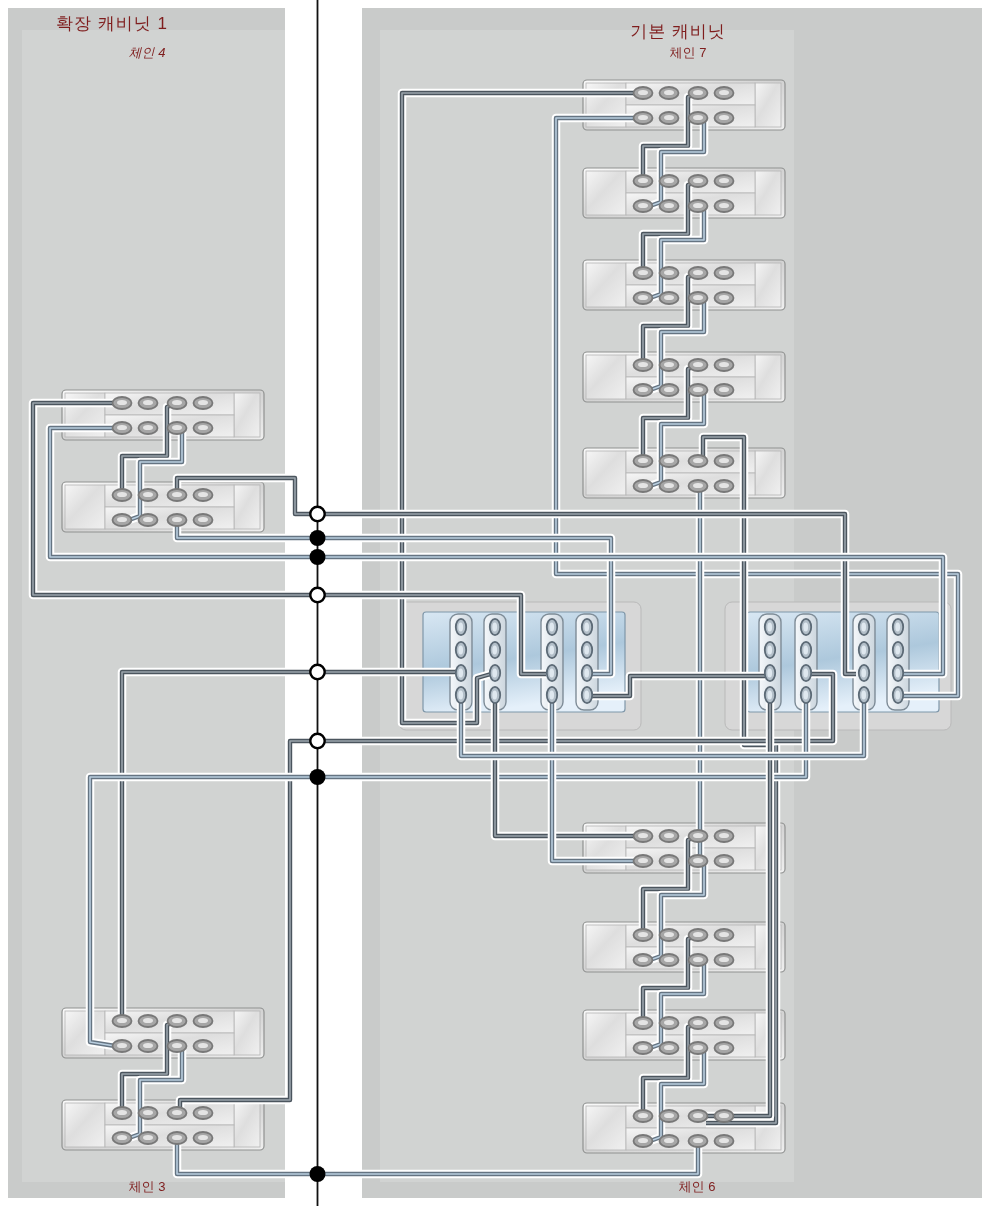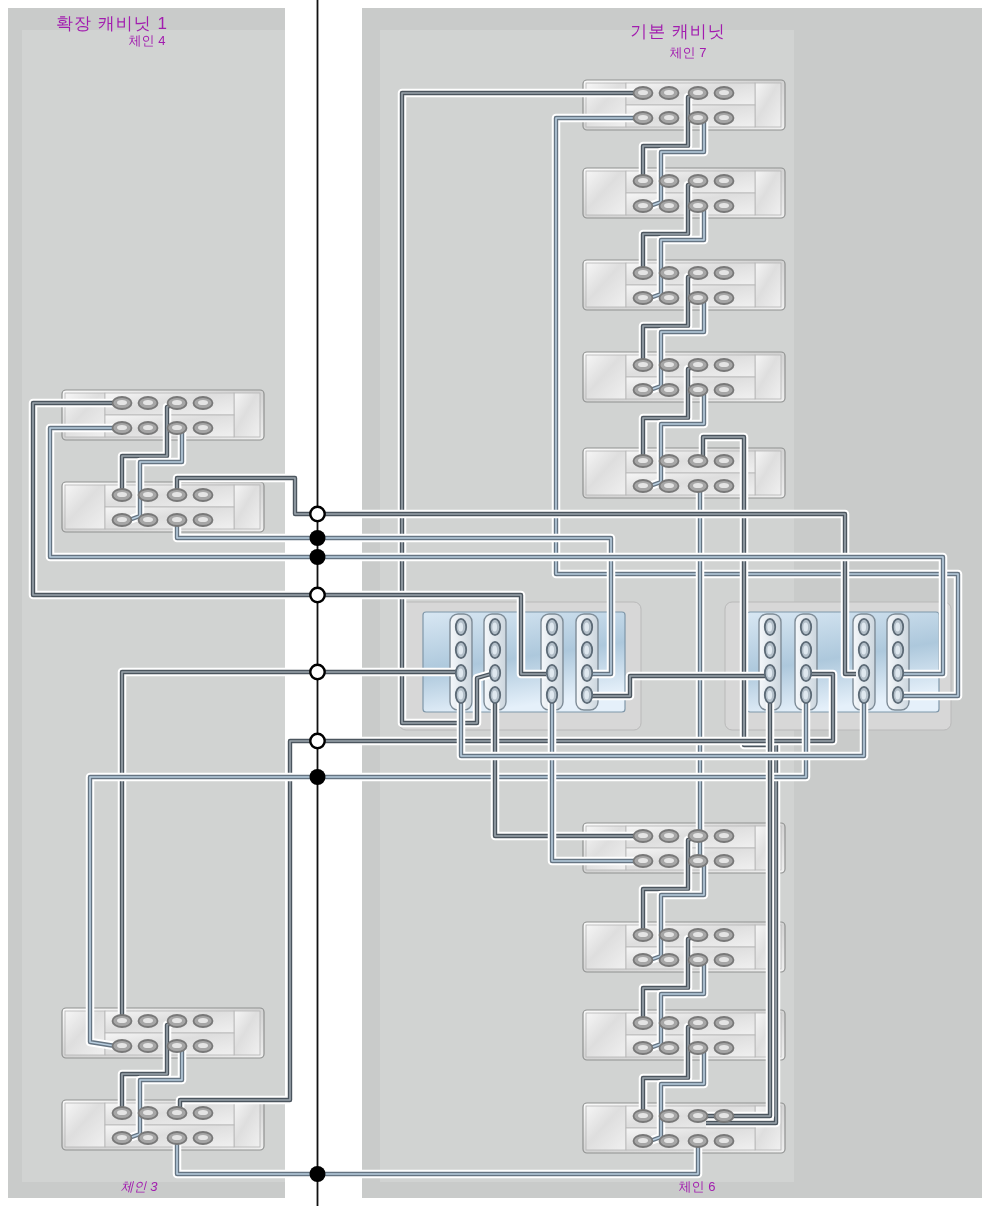--- a/index.html
+++ b/index.html
@@ -1,19 +1,19 @@
 <!DOCTYPE html>
 <html><head>
 <meta charset="utf-8">
 <style>
   html,body{margin:0;padding:0;background:#ffffff;}
   body{font-family:"Liberation Sans", sans-serif;}
   #stage{position:relative;width:986px;height:1206px;background:#ffffff;overflow:hidden;}
   #diagram{position:absolute;left:0;top:0;}
-  .lbl{position:absolute;transform:translateX(-50%);white-space:nowrap;color:#a21caf;}
+  .lbl{position:absolute;transform:translateX(-50%);white-space:nowrap;color:#7f1d1d;}
   .title{font-size:17px;letter-spacing:1px;}
   .chain{font-size:13px;}
 </style>
 </head>
 <body>
 
 <div id="stage">
   <svg id="diagram" width="986" height="1206" viewBox="0 0 986 1206" xmlns="http://www.w3.org/2000/svg">
       <defs>
         <linearGradient id="gShelf" x1="0" y1="0" x2="1" y2="1">
@@ -872,18 +872,18 @@
       <circle cx="317.5" cy="538" r="8" fill="#000000"></circle>
       <circle cx="317.5" cy="557" r="8" fill="#000000"></circle>
       <circle cx="317.5" cy="595" r="7.2" fill="#ffffff" stroke="#000000" stroke-width="2.4"></circle>
       <circle cx="317.5" cy="672" r="7.2" fill="#ffffff" stroke="#000000" stroke-width="2.4"></circle>
       <circle cx="317.5" cy="741" r="7.2" fill="#ffffff" stroke="#000000" stroke-width="2.4"></circle>
       <circle cx="317.5" cy="777" r="8" fill="#000000"></circle>
       <circle cx="317.5" cy="1174" r="8" fill="#000000"></circle>
     </svg>
 
   <div class="lbl title" style="left: 112px; top: 12px;">확장 캐비닛 1</div>
-  <div class="lbl chain" style="left: 147px; top: 32px;">체인 4</div>
-  <div class="lbl chain" style="left: 139px; top: 1178px; font-style: italic;">체인 3</div>
+  <div class="lbl chain" style="left: 147px; top: 44px; font-style: italic;">체인 4</div>
+  <div class="lbl chain" style="left: 147px; top: 1178px;">체인 3</div>
   <div class="lbl title" style="left: 678px; top: 20px;">기본 캐비닛</div>
   <div class="lbl chain" style="left: 688px; top: 44px;">체인 7</div>
   <div class="lbl chain" style="left: 697px; top: 1178px;">체인 6</div>
 </div>
 
 </body></html>

